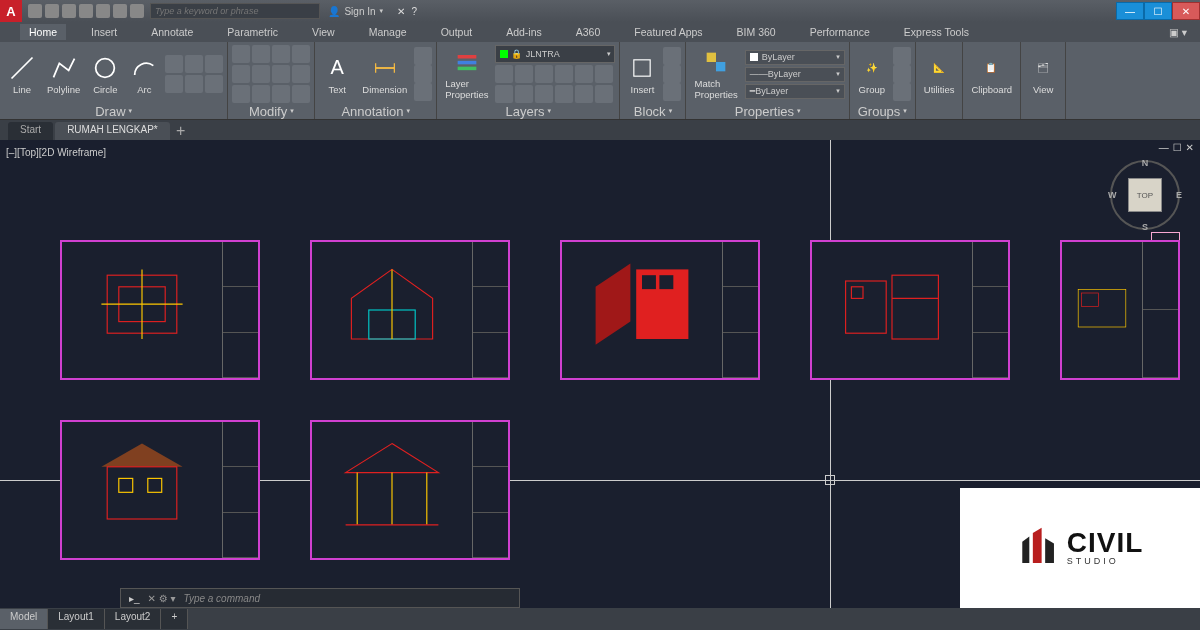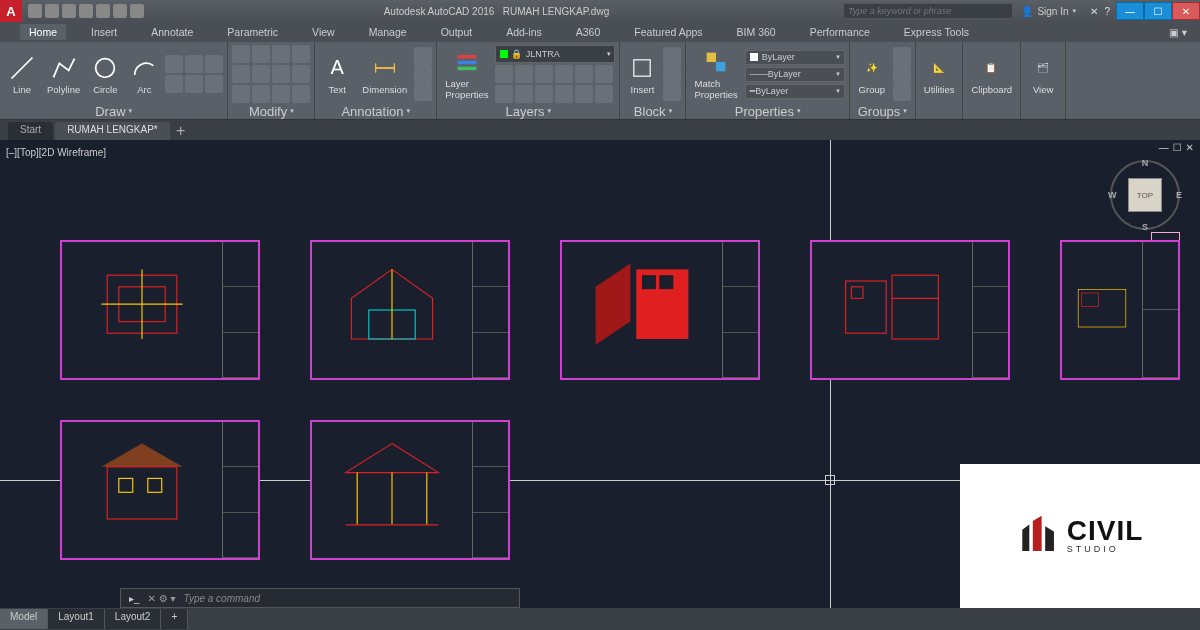--- a/index.html
+++ b/index.html
@@ -67,42 +67,39 @@
 .dwg { position:absolute; inset:10px 6px; }
 .dwg svg { width:100%; height:100%; }
 
 .cmdline { position:absolute; bottom:22px; left:120px; height:20px; background:rgba(40,44,52,.9); border:1px solid #555; color:#888; font-size:10px; font-family:monospace; display:flex; align-items:center; padding:0 8px; gap:8px; width:400px; }
 .cmd-icon { color:#ccc; }
 
 .status { position:absolute; bottom:0; left:0; right:0; height:22px; background:#3a3f46; display:flex; align-items:center; }
 .layout-tab { height:20px; padding:2px 10px; color:#ccc; font-size:10px; background:#2a2f36; border-right:1px solid #555; cursor:pointer; }
 .layout-tab.active { background:#5a6068; }
 
-.watermark { position:absolute; right:0; bottom:22px; width:240px; height:144px; background:#fff; display:flex; align-items:center; justify-content:center; }
+.watermark { position:absolute; right:0; bottom:22px; width:240px; height:120px; background:#fff; display:flex; align-items:center; justify-content:center; }
 .wm-logo { display:flex; align-items:center; gap:6px; }
 .wm-icon { width:44px; height:44px; }
 .wm-text { font-size:28px; font-weight:900; color:#111; letter-spacing:1px; line-height:.9; }
 .wm-sub { font-size:9px; letter-spacing:3px; color:#333; }
 </style>
 </head>
 <body>
 
 <div class="titlebar">
   <div class="app-icon">A</div>
   <div class="qat">
     <div class="qat-btn"></div>
     <div class="qat-btn"></div>
     <div class="qat-btn"></div>
     <div class="qat-btn"></div>
     <div class="qat-btn"></div>
     <div class="qat-btn"></div>
     <div class="qat-btn"></div>
-  </div>
-  <div class="title-center">
-    <span>Autodesk AutoCAD 2016</span>&nbsp;&nbsp;&nbsp;<span>RUMAH LENGKAP.dwg</span>
   </div>
   <input class="search-box" placeholder="Type a keyword or phrase" style="">
   <div class="signin">
     <span>👤</span>
     <span>Sign In</span> 
       <span style="font-size:7px">▾</span>
   </div>
   <div class="titlebar-right">
     <span>✕</span>
     <span>?</span>

